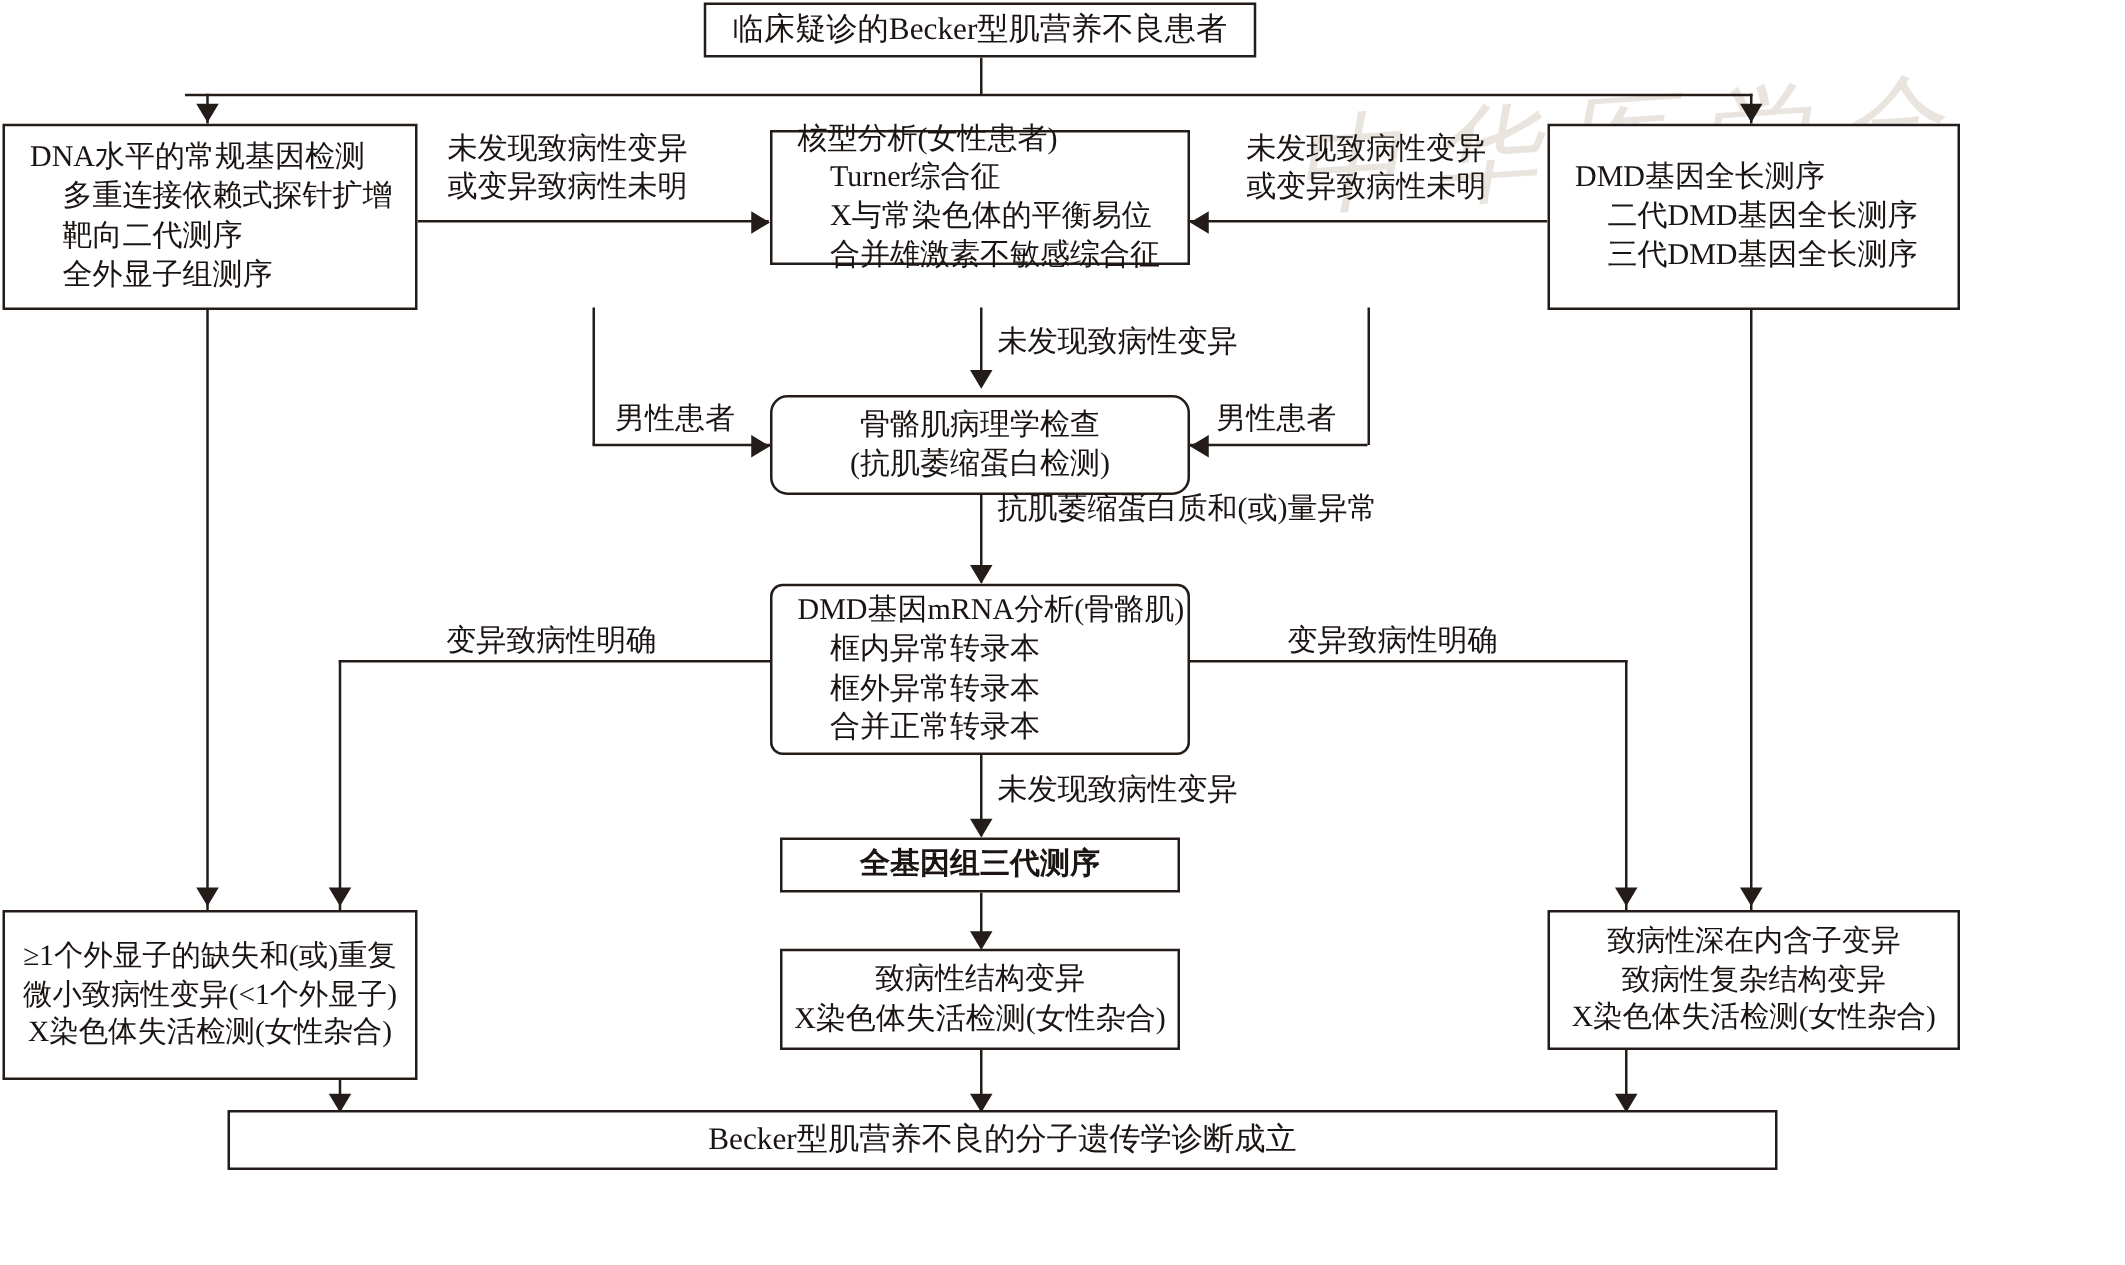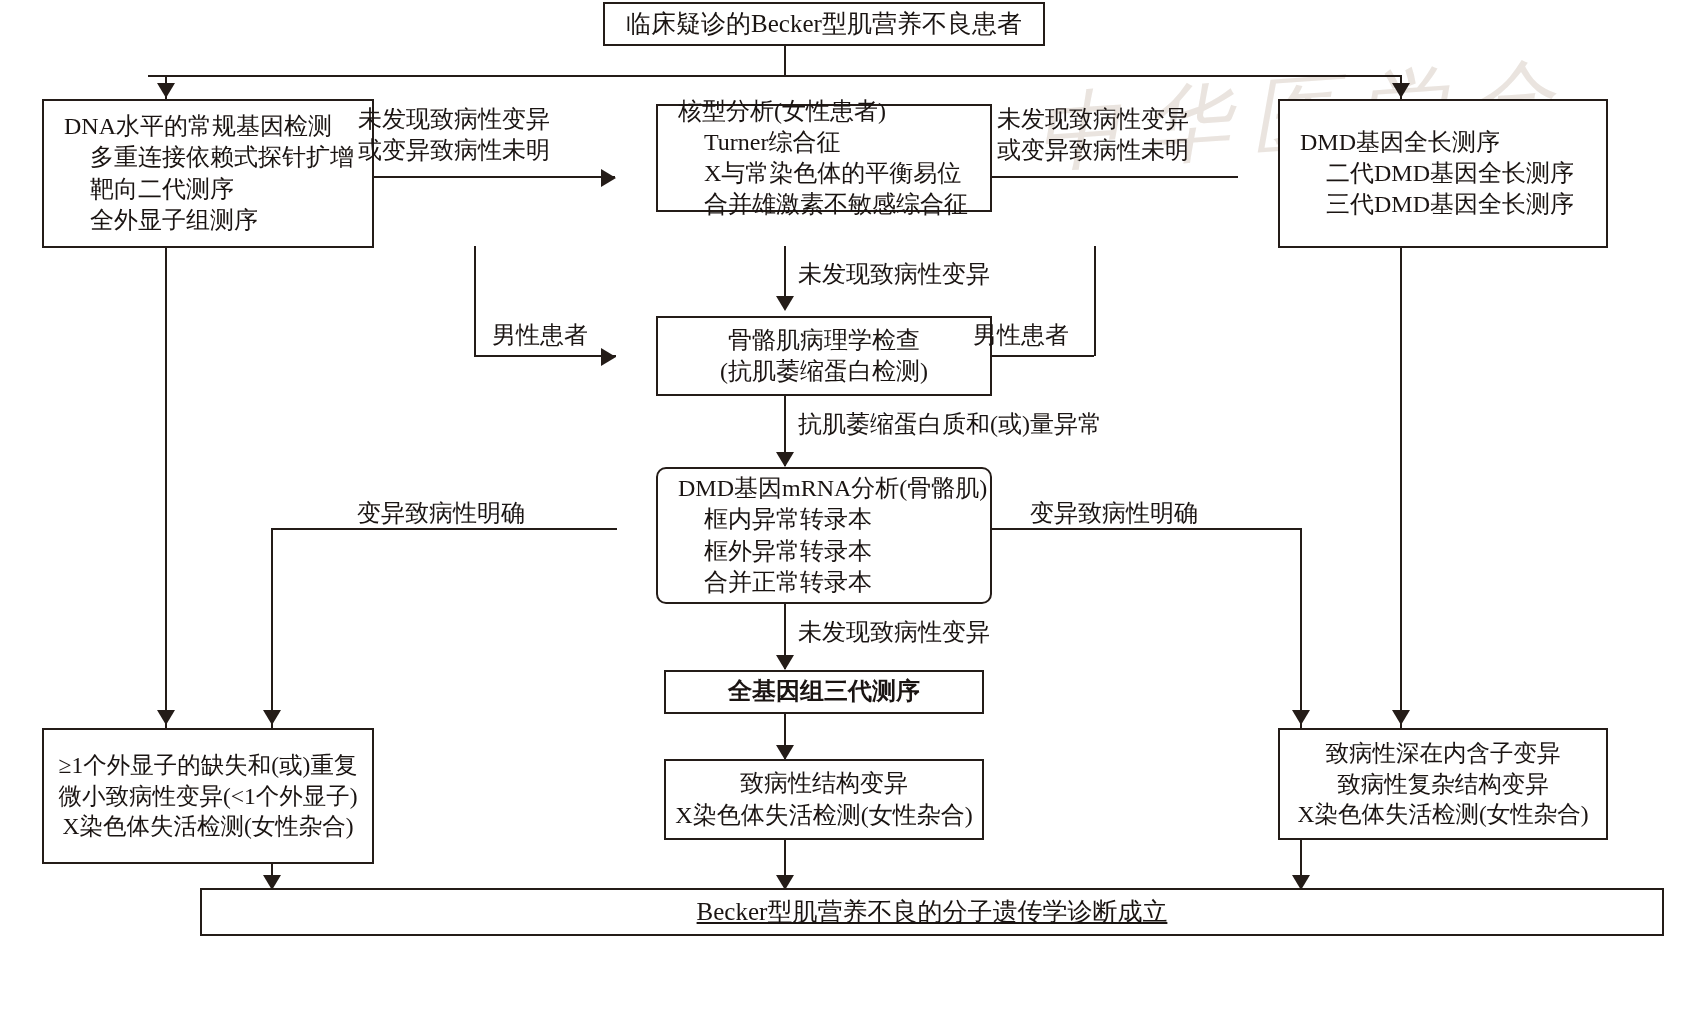--- a/index.html
+++ b/index.html
@@ -36,21 +36,20 @@
   
   .node{
     position:absolute;
     box-sizing:border-box;
     border:2px solid #241c18;
     background:#ffffff;
     display:flex;
     flex-direction:column;
     justify-content:center;
     z-index:3;
-    margin-left:40px;
   }
   .node .ln{
     display:block;
     white-space:nowrap;
     line-height:1.30;
   }
   .node.center .ln{text-align:center;}
   .node.leftish{padding-left:20px;}
   .node.leftish .ln.head{text-align:left;}
   .node.leftish .ln.sub{text-align:left;padding-left:26px;}
@@ -183,21 +182,21 @@
   </div>
 
   <div class="elabel" style="left:492px;top:320px;">
     <span class="ln">男性患者</span>
   </div>
 
   <div class="elabel" style="left:973px;top:320px;">
     <span class="ln">男性患者</span>
   </div>
 
-  <div class="elabel" style="left:798px;top:409px;">
+  <div class="elabel" style="left:798px;top:392px;">
     <span class="ln">抗肌萎缩蛋白质和(或)量异常</span>
   </div>
 
   <div class="elabel" style="left:798px;top:617px;">
     <span class="ln">未发现致病性变异</span>
   </div>
 
   <div class="elabel" style="left:357px;top:498px;">
     <span class="ln">变异致病性明确</span>
   </div>
@@ -223,21 +222,21 @@
     <span class="ln sub fs25">X与常染色体的平衡易位</span>
     <span class="ln sub fs25">合并雄激素不敏感综合征</span>
   </div>
 
   <div class="node leftish" style="left:1238px;top:99px;width:330px;height:149px;">
     <span class="ln head fs25">DMD基因全长测序</span>
     <span class="ln sub fs25">二代DMD基因全长测序</span>
     <span class="ln sub fs25">三代DMD基因全长测序</span>
   </div>
 
-  <div class="node center" style="left:616px;top:316px;width:336px;height:80px;">
+  <div class="node center" style="left:616px;top:316px;width:336px;height:80px;border-radius:14px;">
     <span class="ln fs25">骨骼肌病理学检查</span>
     <span class="ln fs25">(抗肌萎缩蛋白检测)</span>
   </div>
 
   <div class="node leftish" style="left:616px;top:467px;width:336px;height:137px;border-radius:10px;">
     <span class="ln head fs25">DMD基因mRNA分析(骨骼肌)</span>
     <span class="ln sub fs25">框内异常转录本</span>
     <span class="ln sub fs25">框外异常转录本</span>
     <span class="ln sub fs25">合并正常转录本</span>
   </div>
@@ -256,17 +255,17 @@
     <span class="ln fs25">致病性结构变异</span>
     <span class="ln fs25">X染色体失活检测(女性杂合)</span>
   </div>
 
   <div class="node center" style="left:1238px;top:728px;width:330px;height:112px;">
     <span class="ln fs24">致病性深在内含子变异</span>
     <span class="ln fs24">致病性复杂结构变异</span>
     <span class="ln fs24">X染色体失活检测(女性杂合)</span>
   </div>
 
-  <div class="node center" style="left:160px;top:888px;width:1464px;height:48px;text-decoration:underline;">
+  <div class="node center" style="left:182px;top:888px;width:1240px;height:48px;">
     <span class="ln fs26">Becker型肌营养不良的分子遗传学诊断成立</span>
   </div>
 
 </div>
 
 </body></html>

